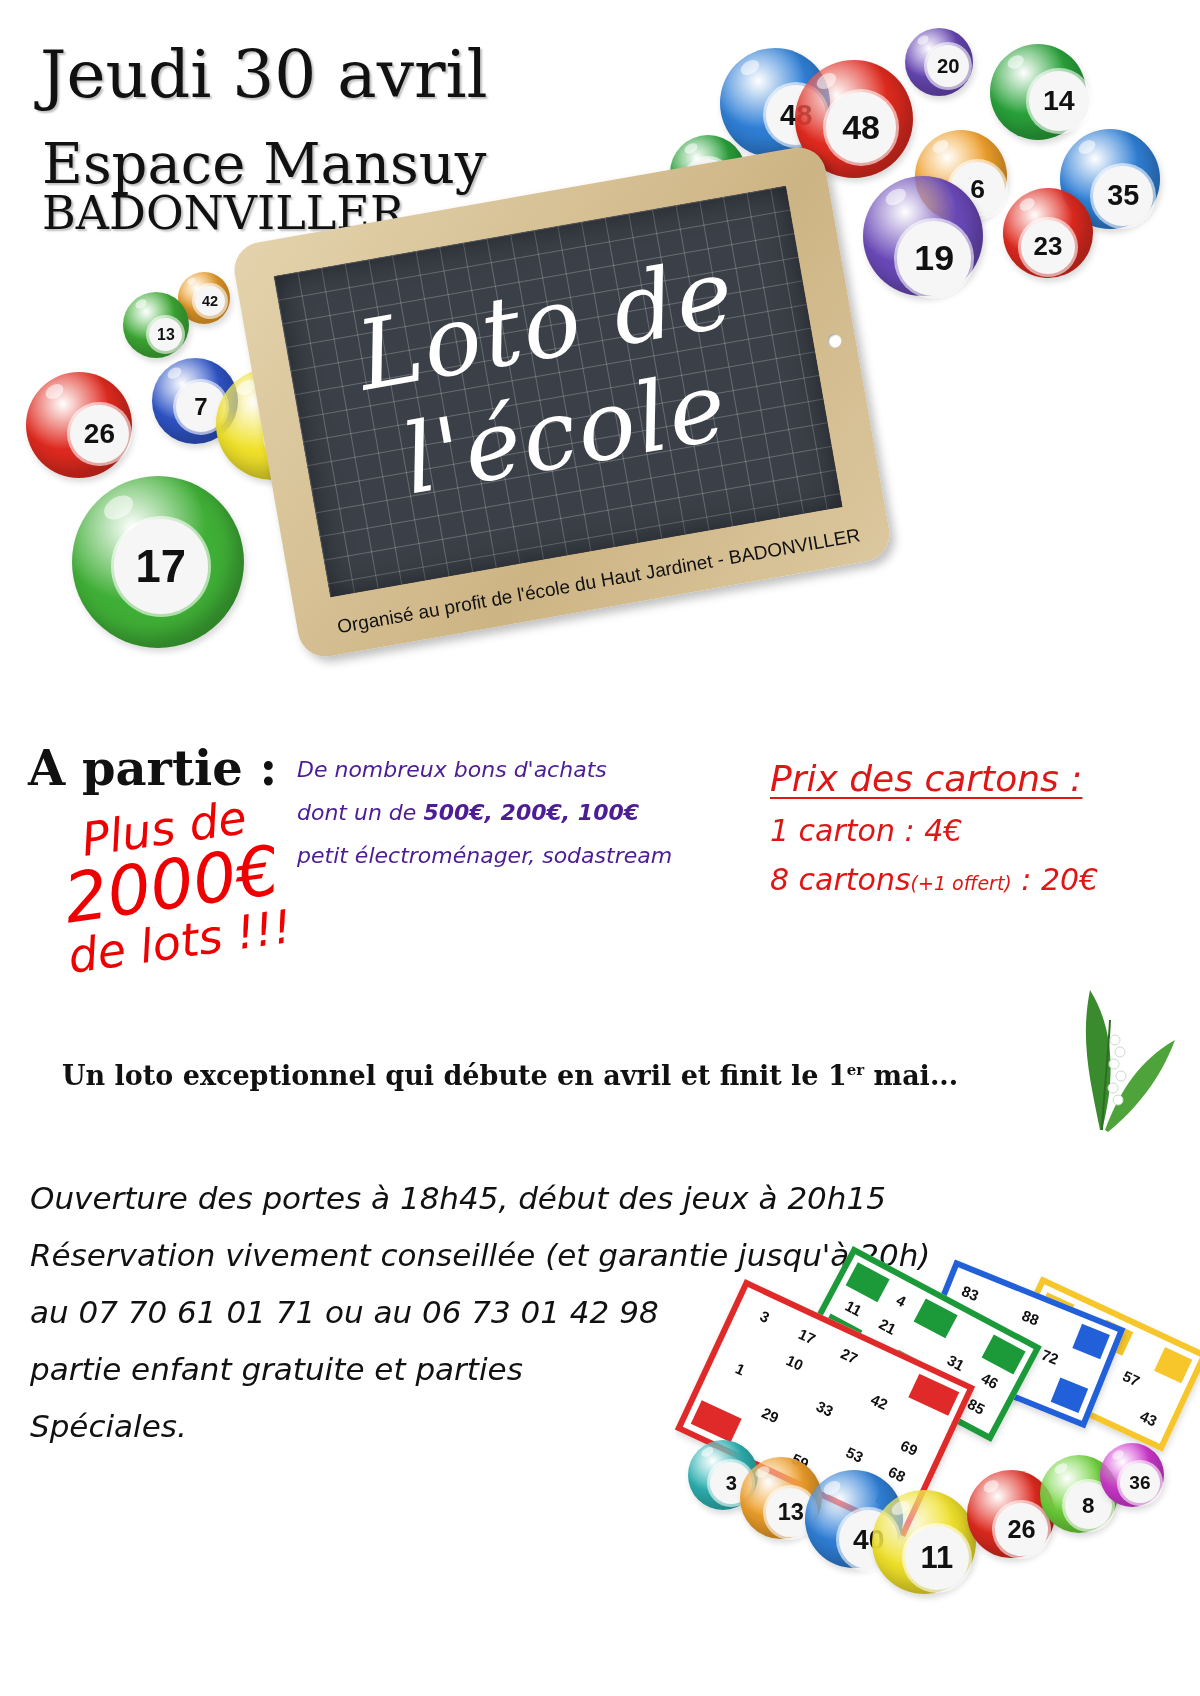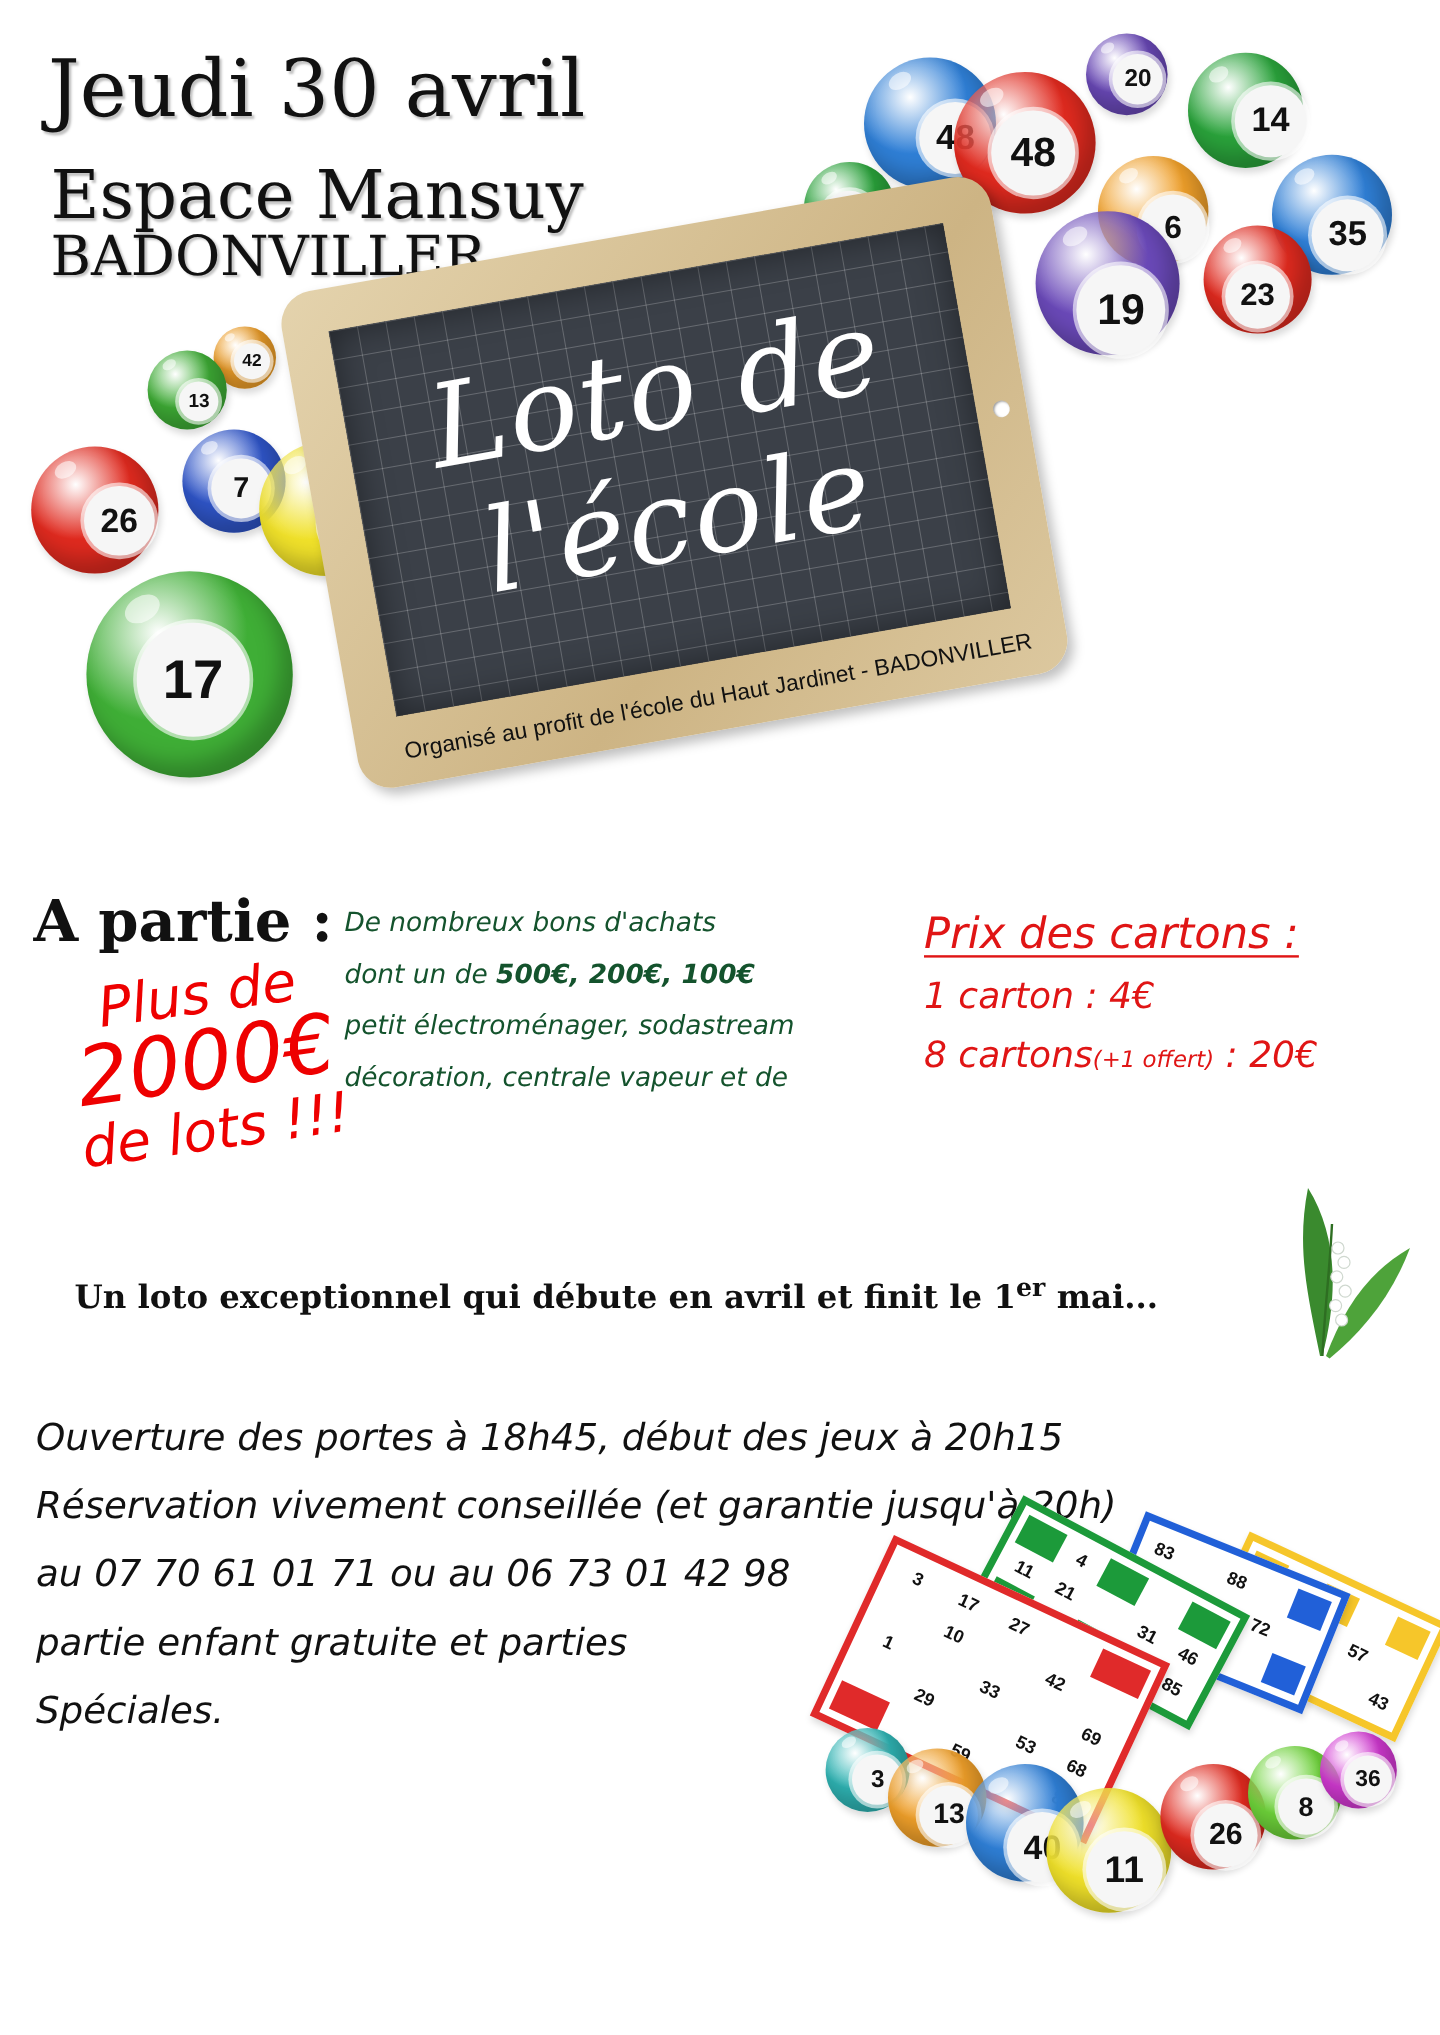--- a/index.html
+++ b/index.html
@@ -25,35 +25,35 @@
   .slate-inner { position: absolute; left: 38px; top: 36px; right: 42px; bottom: 58px; background-color: #3b4048;
                  background-image: linear-gradient(rgba(255,255,255,.22) 1px, transparent 1px), linear-gradient(90deg, rgba(255,255,255,.22) 1px, transparent 1px);
                  background-size: 24px 24px; box-shadow: inset 0 0 30px rgba(0,0,0,.45); }
   .slate-title { position: absolute; left: 0; right: 0; top: 40px; text-align: center; color: #fff; font-family: "DejaVu Serif", serif; font-style: italic;
                  font-size: 96px; line-height: 110px; letter-spacing: 2px; }
   .slate-hole { position: absolute; right: 14px; top: 190px; width: 14px; height: 14px; border-radius: 50%; background: #fff; box-shadow: inset 1px 1px 2px rgba(0,0,0,.4); }
   .slate-caption { position: absolute; left: 20px; right: 10px; bottom: 16px; text-align: center; font-family: "Liberation Sans", sans-serif; font-size: 19px; color: #111; }
 
   
   .gagner { left: 28px; top: 740px; font-family: "DejaVu Serif", serif; font-weight: bold; font-size: 48px; }
-  .prizes { left: 287px; top: 748px; font-family: "DejaVu Sans", sans-serif; font-style: italic; font-size: 22px; line-height: 43px; color: #14532d; font-weight: 300; }
+  .prizes { left: 297px; top: 748px; font-family: "DejaVu Sans", sans-serif; font-style: italic; font-size: 22px; line-height: 43px; color: #4c1d95; font-weight: 300; }
   .prizes b { font-weight: bold; font-style: italic; }
   .plus { left: 52px; top: 805px; width: 240px; transform: rotate(-8deg); color: #e00; font-family: "DejaVu Sans", sans-serif; font-style: italic; text-align: center; line-height: 1; }
   .plus .l1 { font-size: 46px; }
   .plus .l2 { font-size: 68px; }
   .plus .l3 { font-size: 46px; }
 
   .prix { left: 770px; top: 758px; color: #e01515; font-family: "DejaVu Sans", sans-serif; font-style: italic; }
   .prix .title { font-size: 36px; text-decoration: underline; text-decoration-thickness: 2px; text-underline-offset: 6px; }
   .prix .row { font-size: 30px; margin-top: 14px; }
   .prix .small { font-size: 19px; }
 
   
   .tagline { left: 62px; top: 1060px; font-family: "DejaVu Serif", serif; font-weight: bold; font-size: 27px; color: #111; }
-  .tagline sup { font-size: 21px; }
+  .tagline sup { font-size: 15px; }
   .muguet { left: 1060px; top: 980px; width: 120px; height: 160px; }
 
   
   .info { left: 30px; top: 1170px; font-family: "DejaVu Sans", sans-serif; font-style: italic; font-size: 31px; line-height: 57px; color: #111; }
 
   
   .card { position: absolute; background: #fff; border: 6px solid; padding: 6px; display: grid; grid-template-columns: repeat(5, 1fr); gap: 3px;
           box-shadow: 2px 3px 6px rgba(0,0,0,.15); }
   .card span { display: flex; align-items: center; justify-content: center; font-family: "Liberation Sans", sans-serif; font-weight: bold; font-size: 15px; height: 26px; }
 </style>
@@ -123,21 +123,20 @@
   </div>
   <div class="slate-hole"></div>
   <div class="slate-caption">Organisé au profit de l'école du Haut Jardinet - BADONVILLER</div>
 </div>
 
 <div class="abs gagner">A partie :</div>
 <div class="abs prizes">
   <div>De nombreux bons d'achats</div>
   <div><span>dont un de </span><b>500€, 200€, 100€</b></div>
   <div>petit électroménager, sodastream</div>
-  <div>décoration, centrale vapeur et de</div>
 </div>
 <div class="abs plus">
   <div class="l1">Plus de</div>
   <div class="l2">2000€</div>
   <div class="l3">de lots !!!</div>
 </div>
 
 <div class="abs prix">
   <div class="title">Prix des cartons :</div>
   <div class="row">

